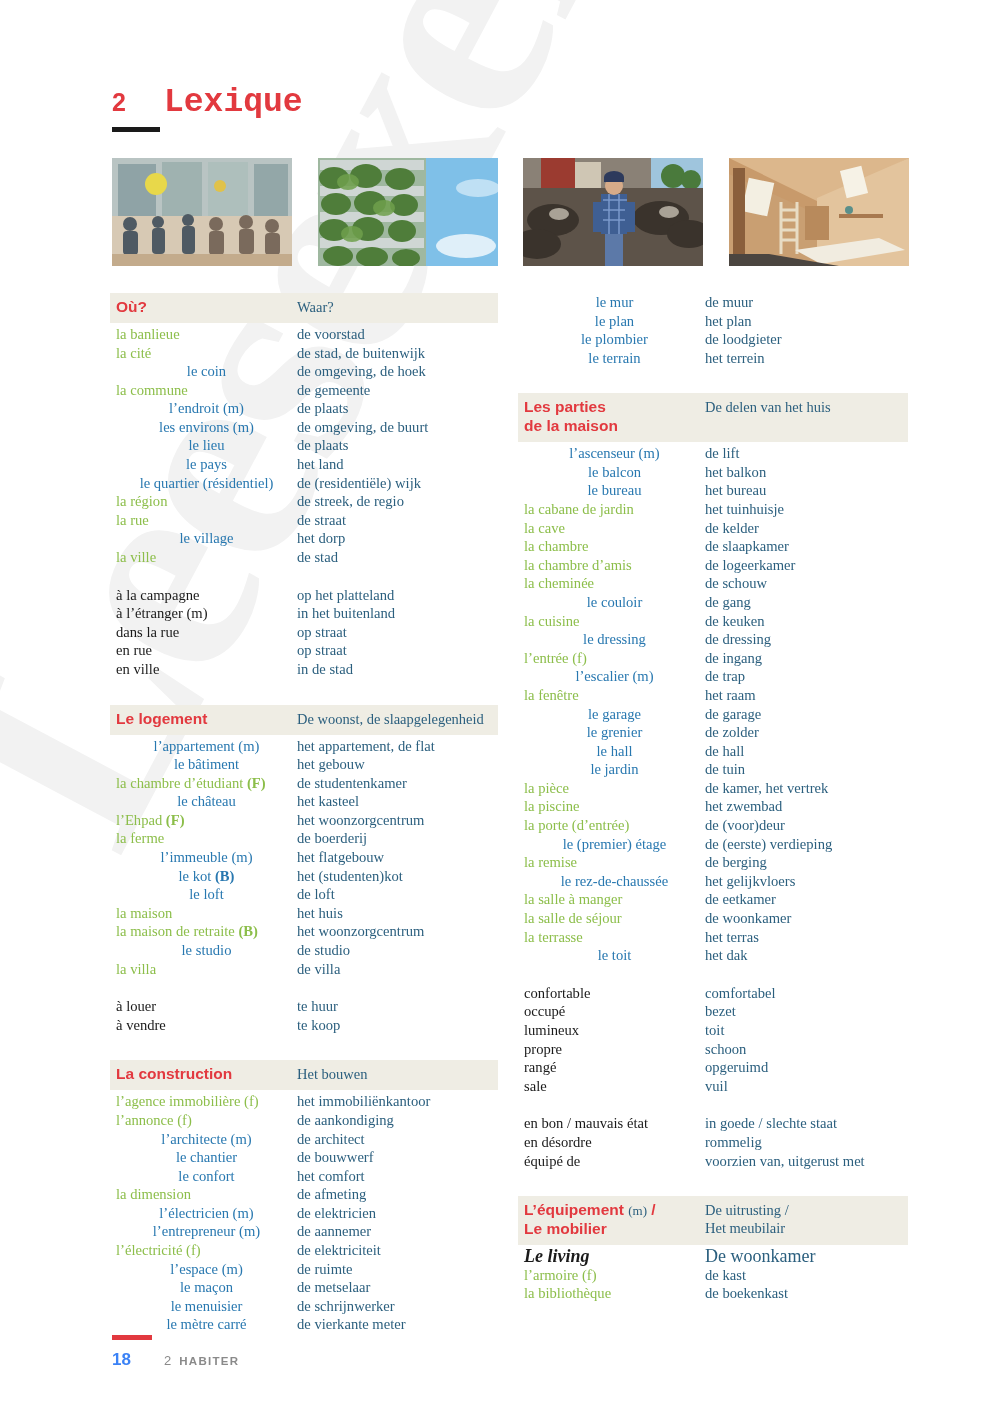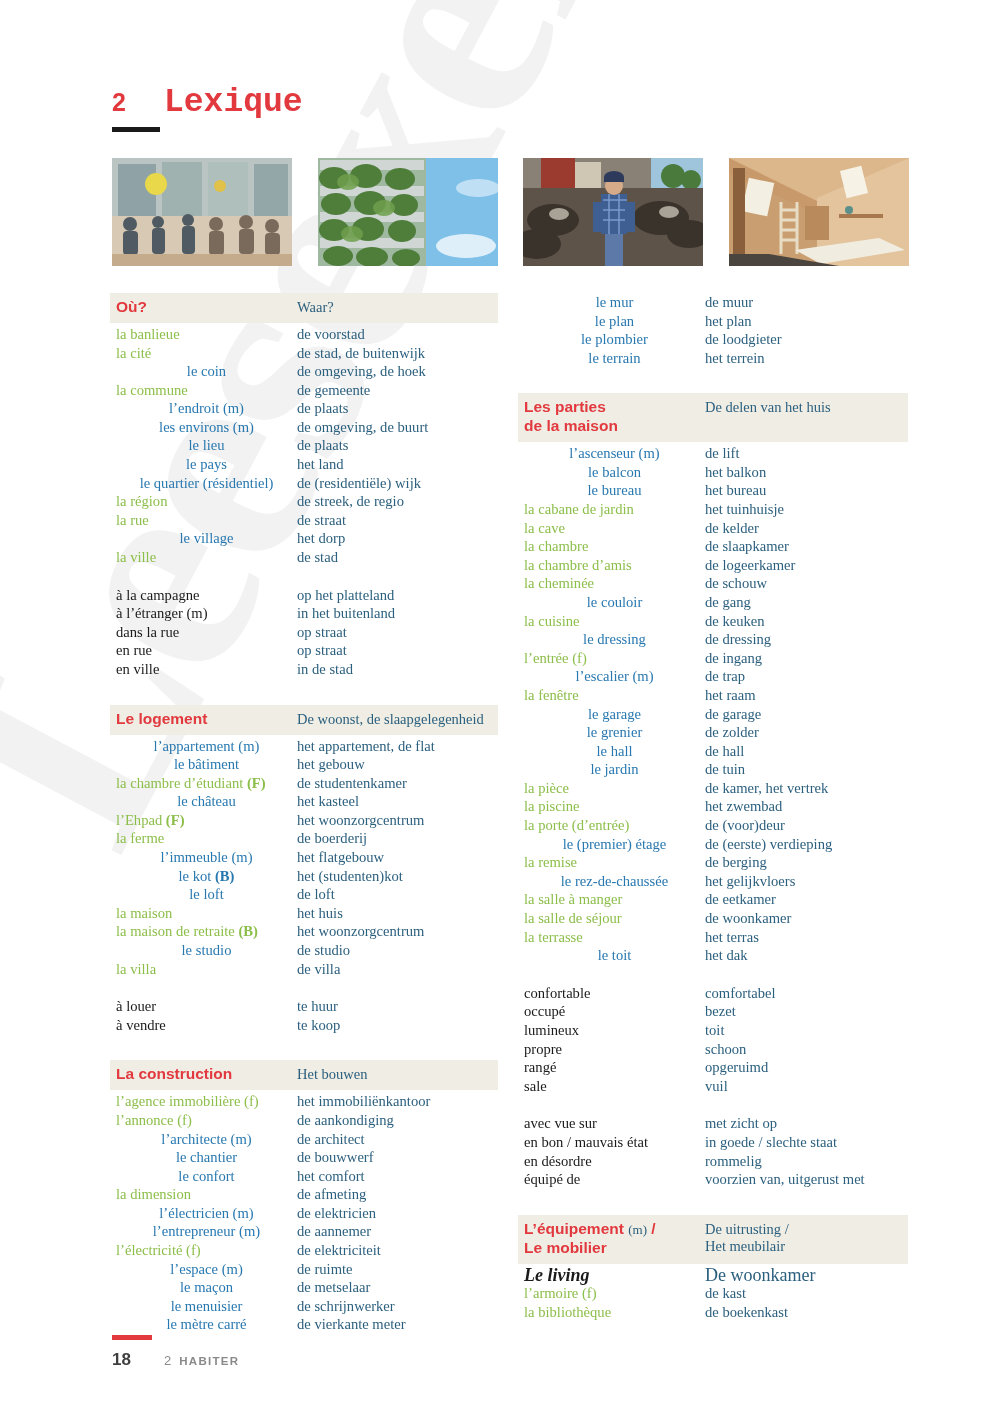--- a/index.html
+++ b/index.html
@@ -184,21 +184,21 @@
     margin-bottom: 3px;
   }
   #footer-line {
     display: flex;
     align-items: baseline;
     font-family: "Liberation Sans", sans-serif;
   }
   #page-number {
     font-size: 17px;
     font-weight: bold;
-    color: #404040;
+    color: #3b82f6;
     width: 52px;
   }
   #footer-chapter-num {
     font-size: 13px;
     color: #8a8a8a;
     margin-right: 8px;
   }
   #footer-chapter-label {
     font-size: 11.5px;
     color: #8a8a8a;
@@ -718,24 +718,20 @@
         <div class="row">
           <div class="fr neu">rangé</div>
           <div class="nl">opgeruimd</div>
         </div>
         <div class="row">
           <div class="fr neu">sale</div>
           <div class="nl">vuil</div>
         </div>
         <div class="gap"></div>
         <div class="row">
-          <div class="fr neu">avec vue sur</div>
-          <div class="nl">met zicht op</div>
-        </div>
-        <div class="row">
           <div class="fr neu">en bon / mauvais état</div>
           <div class="nl">in goede / slechte staat</div>
         </div>
         <div class="row">
           <div class="fr neu">en désordre</div>
           <div class="nl">rommelig</div>
         </div>
         <div class="row">
           <div class="fr neu">équipé de</div>
           <div class="nl">voorzien van, uitgerust met</div>

